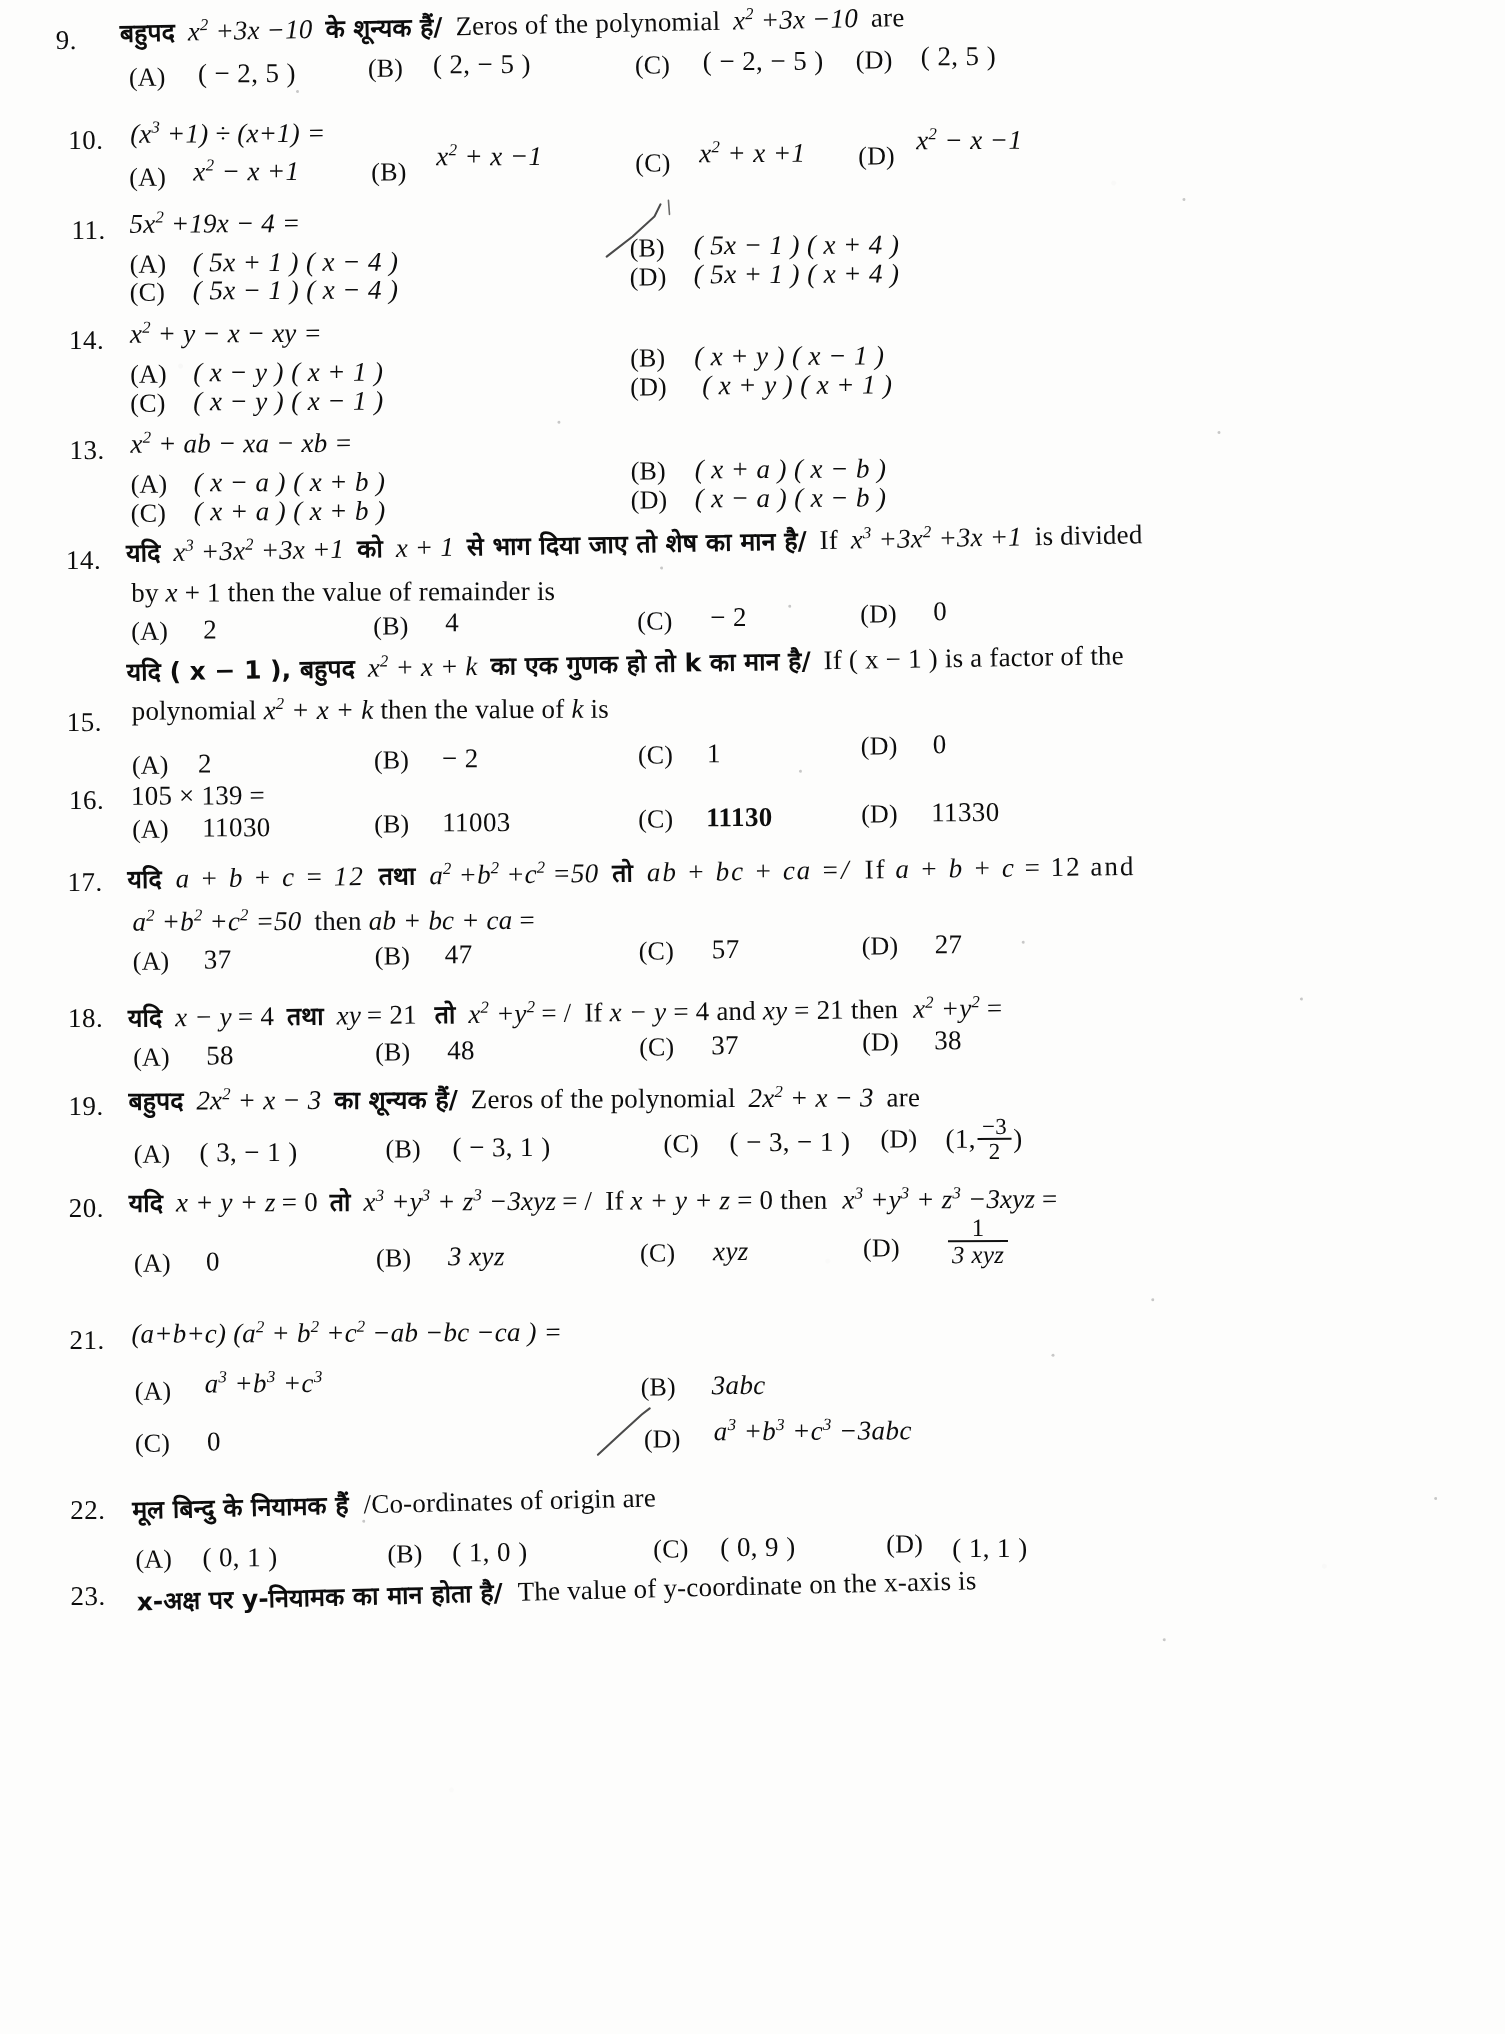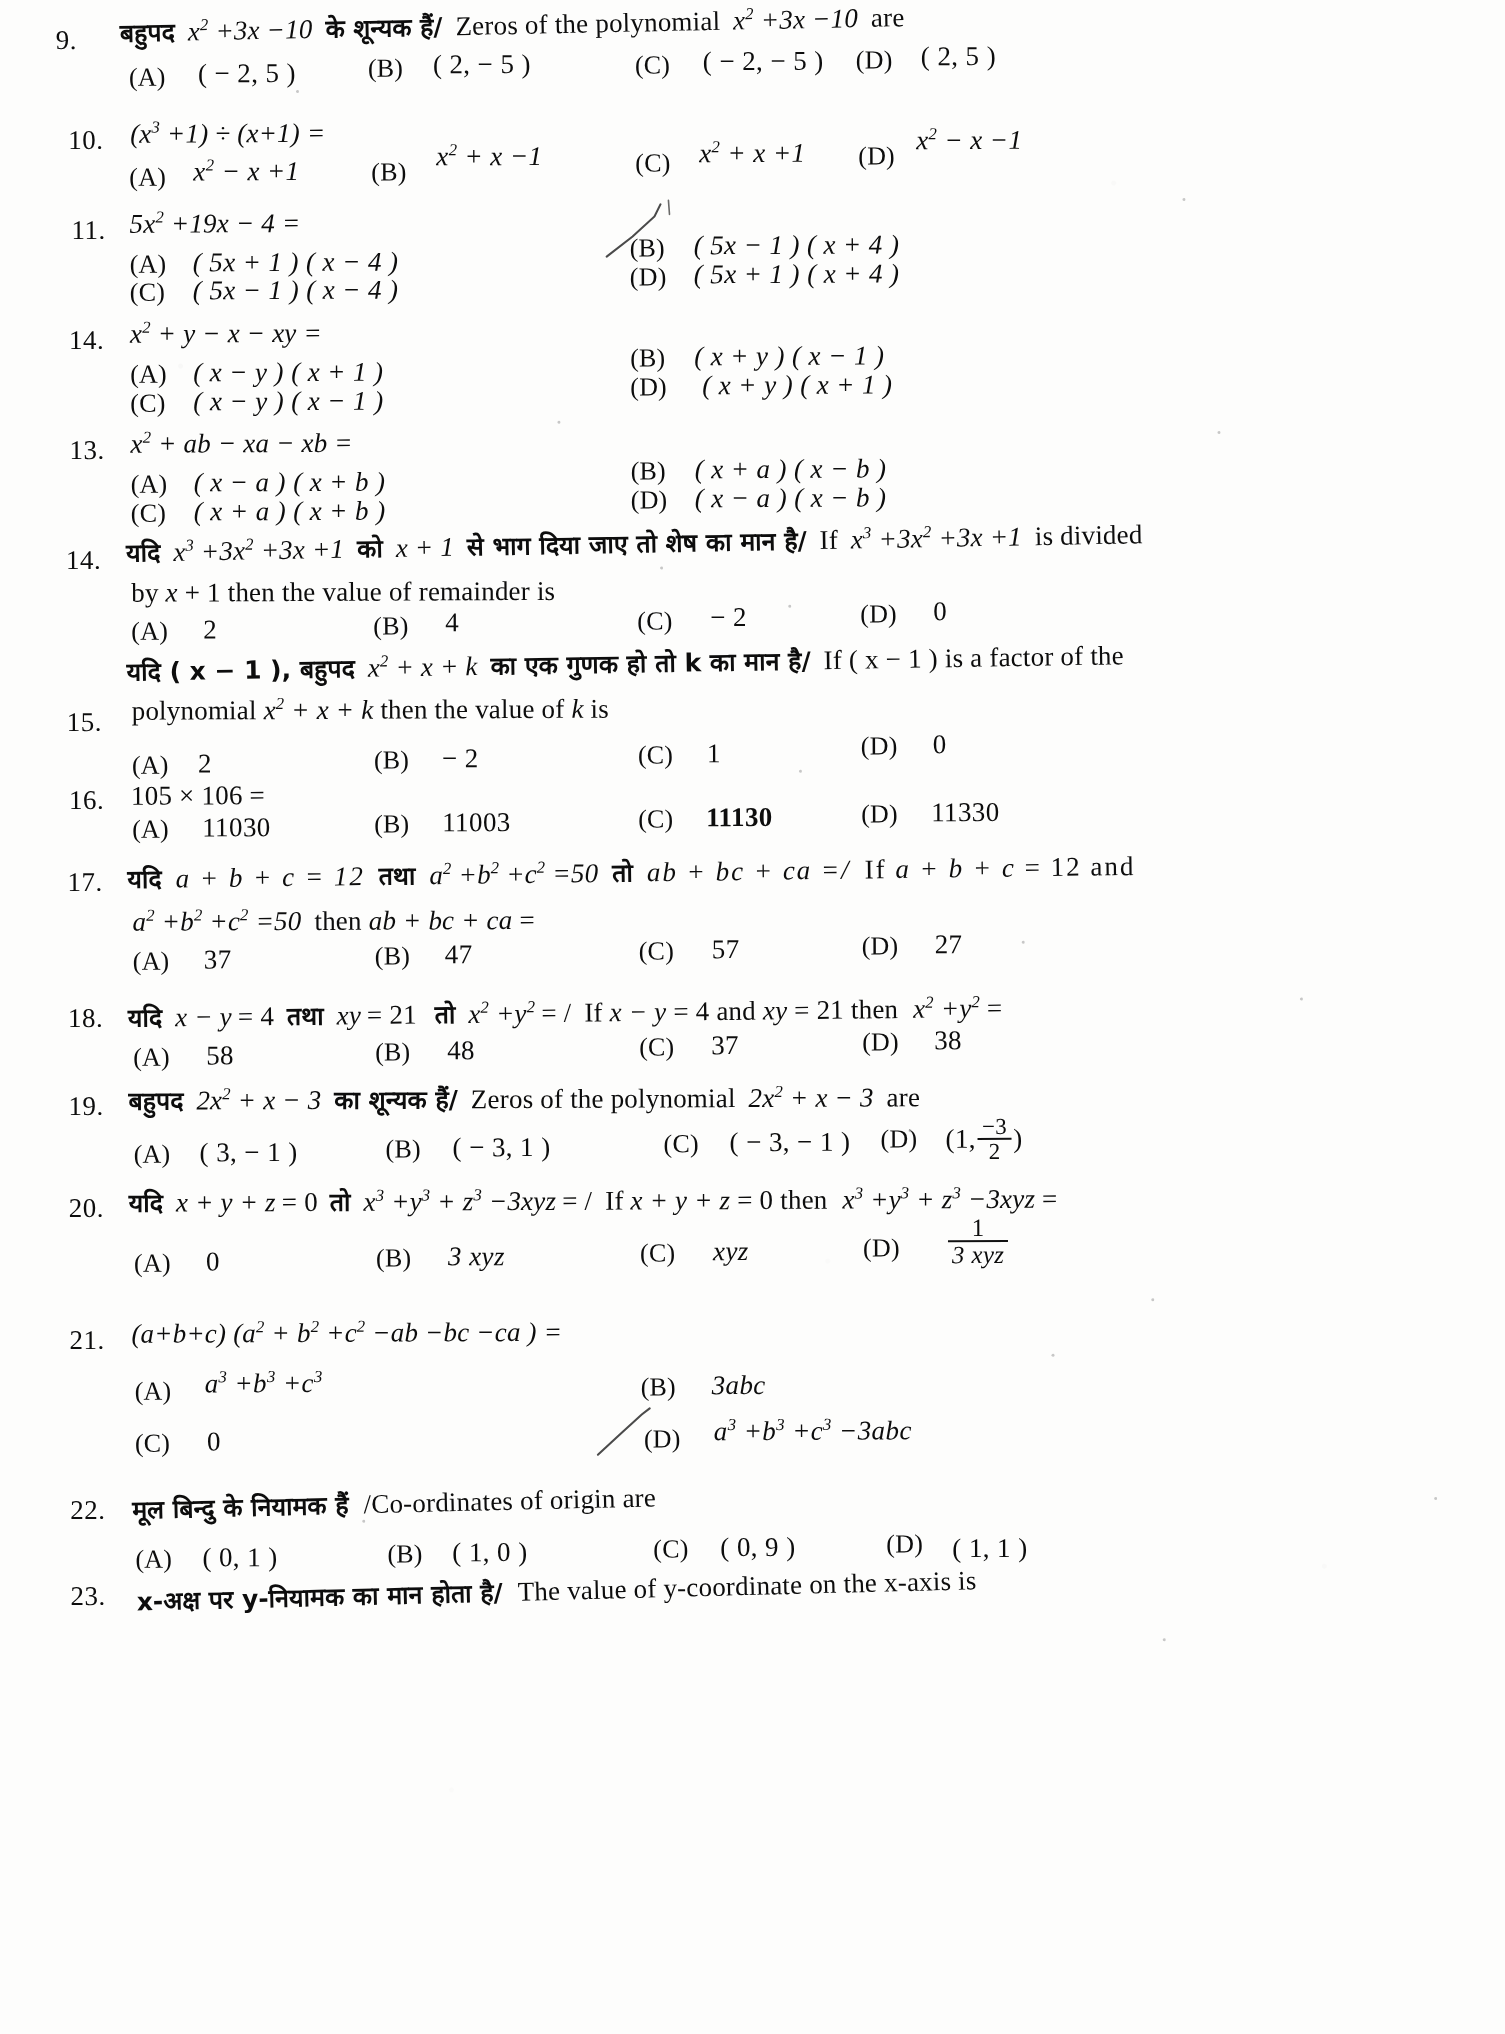--- a/index.html
+++ b/index.html
@@ -205,21 +205,21 @@
   <div class="abs opt-lbl" style="left:133px; top:748px;">(A)</div>
   <div class="abs opt-val" style="left:199px; top:746px;">2</div>
   <div class="abs opt-lbl" style="left:375px; top:744px;">(B)</div>
   <div class="abs opt-val" style="left:443px; top:742px;">− 2</div>
   <div class="abs opt-lbl" style="left:639px; top:740px;">(C)</div>
   <div class="abs opt-val" style="left:708px; top:738px;">1</div>
   <div class="abs opt-lbl" style="left:862px; top:732px;">(D)</div>
   <div class="abs opt-val" style="left:934px; top:730px;">0</div>
 
   <div class="abs qnum" style="left:70px; top:782px;">16.</div>
-  <div class="abs stem" style="left:132px; top:778px;">105 × 106 =</div>
+  <div class="abs stem" style="left:132px; top:778px;">105 × 139 =</div>
   <div class="abs opt-lbl" style="left:133px; top:812px;">(A)</div>
   <div class="abs opt-val" style="left:203px; top:810px;">11030</div>
   <div class="abs opt-lbl" style="left:375px; top:808px;">(B)</div>
   <div class="abs opt-val" style="left:443px; top:806px;">11003</div>
   <div class="abs opt-lbl" style="left:639px; top:804px;">(C)</div>
   <div class="abs opt-val" style="left:707px; top:802px;font-weight:bold;">11130</div>
   <div class="abs opt-lbl" style="left:862px; top:800px;">(D)</div>
   <div class="abs opt-val" style="left:932px; top:798px;">11330</div>
 
   <div class="abs qnum" style="left:68px; top:864px;">17.</div>

